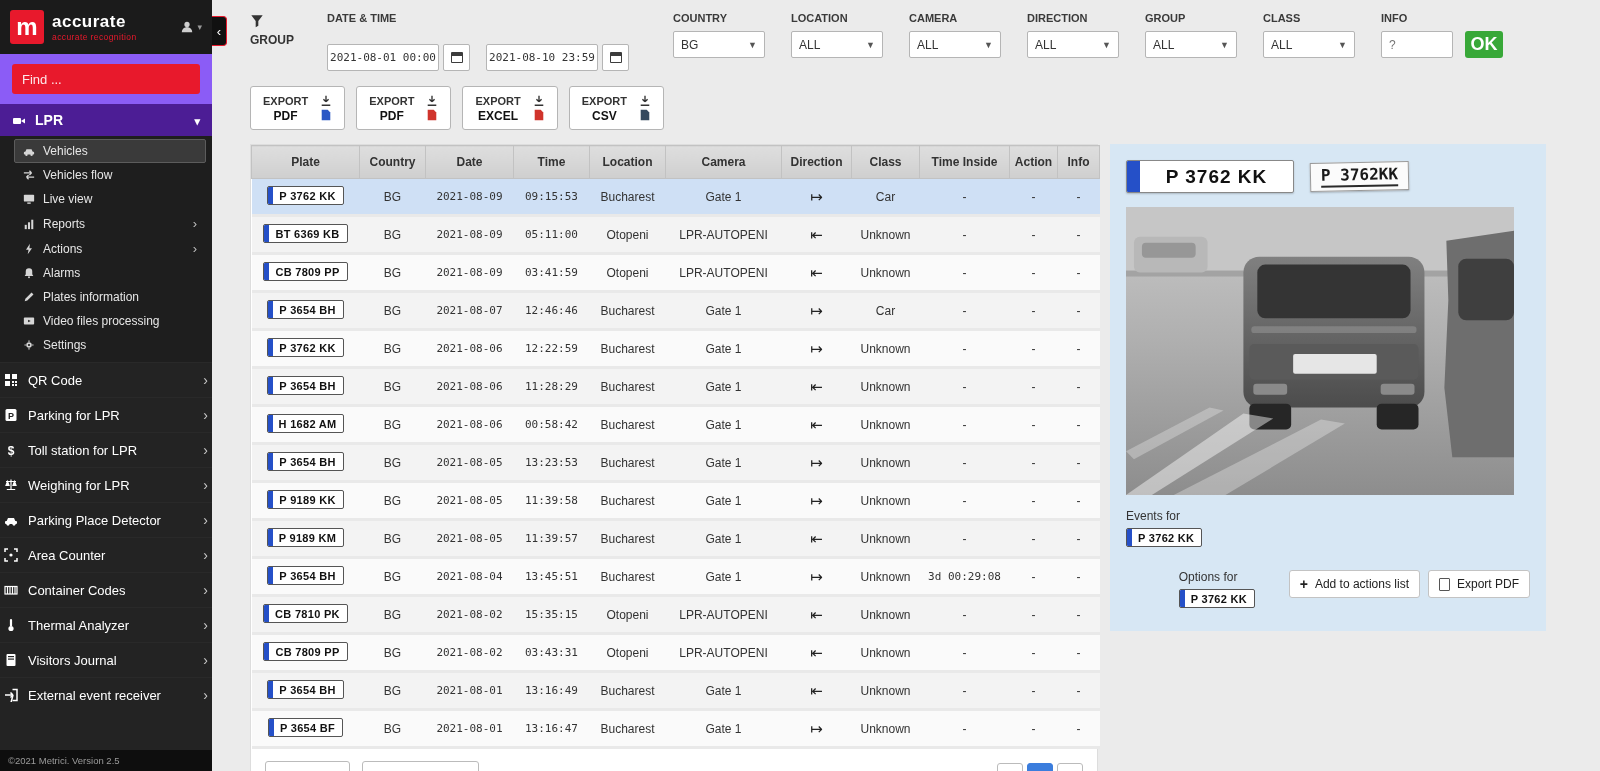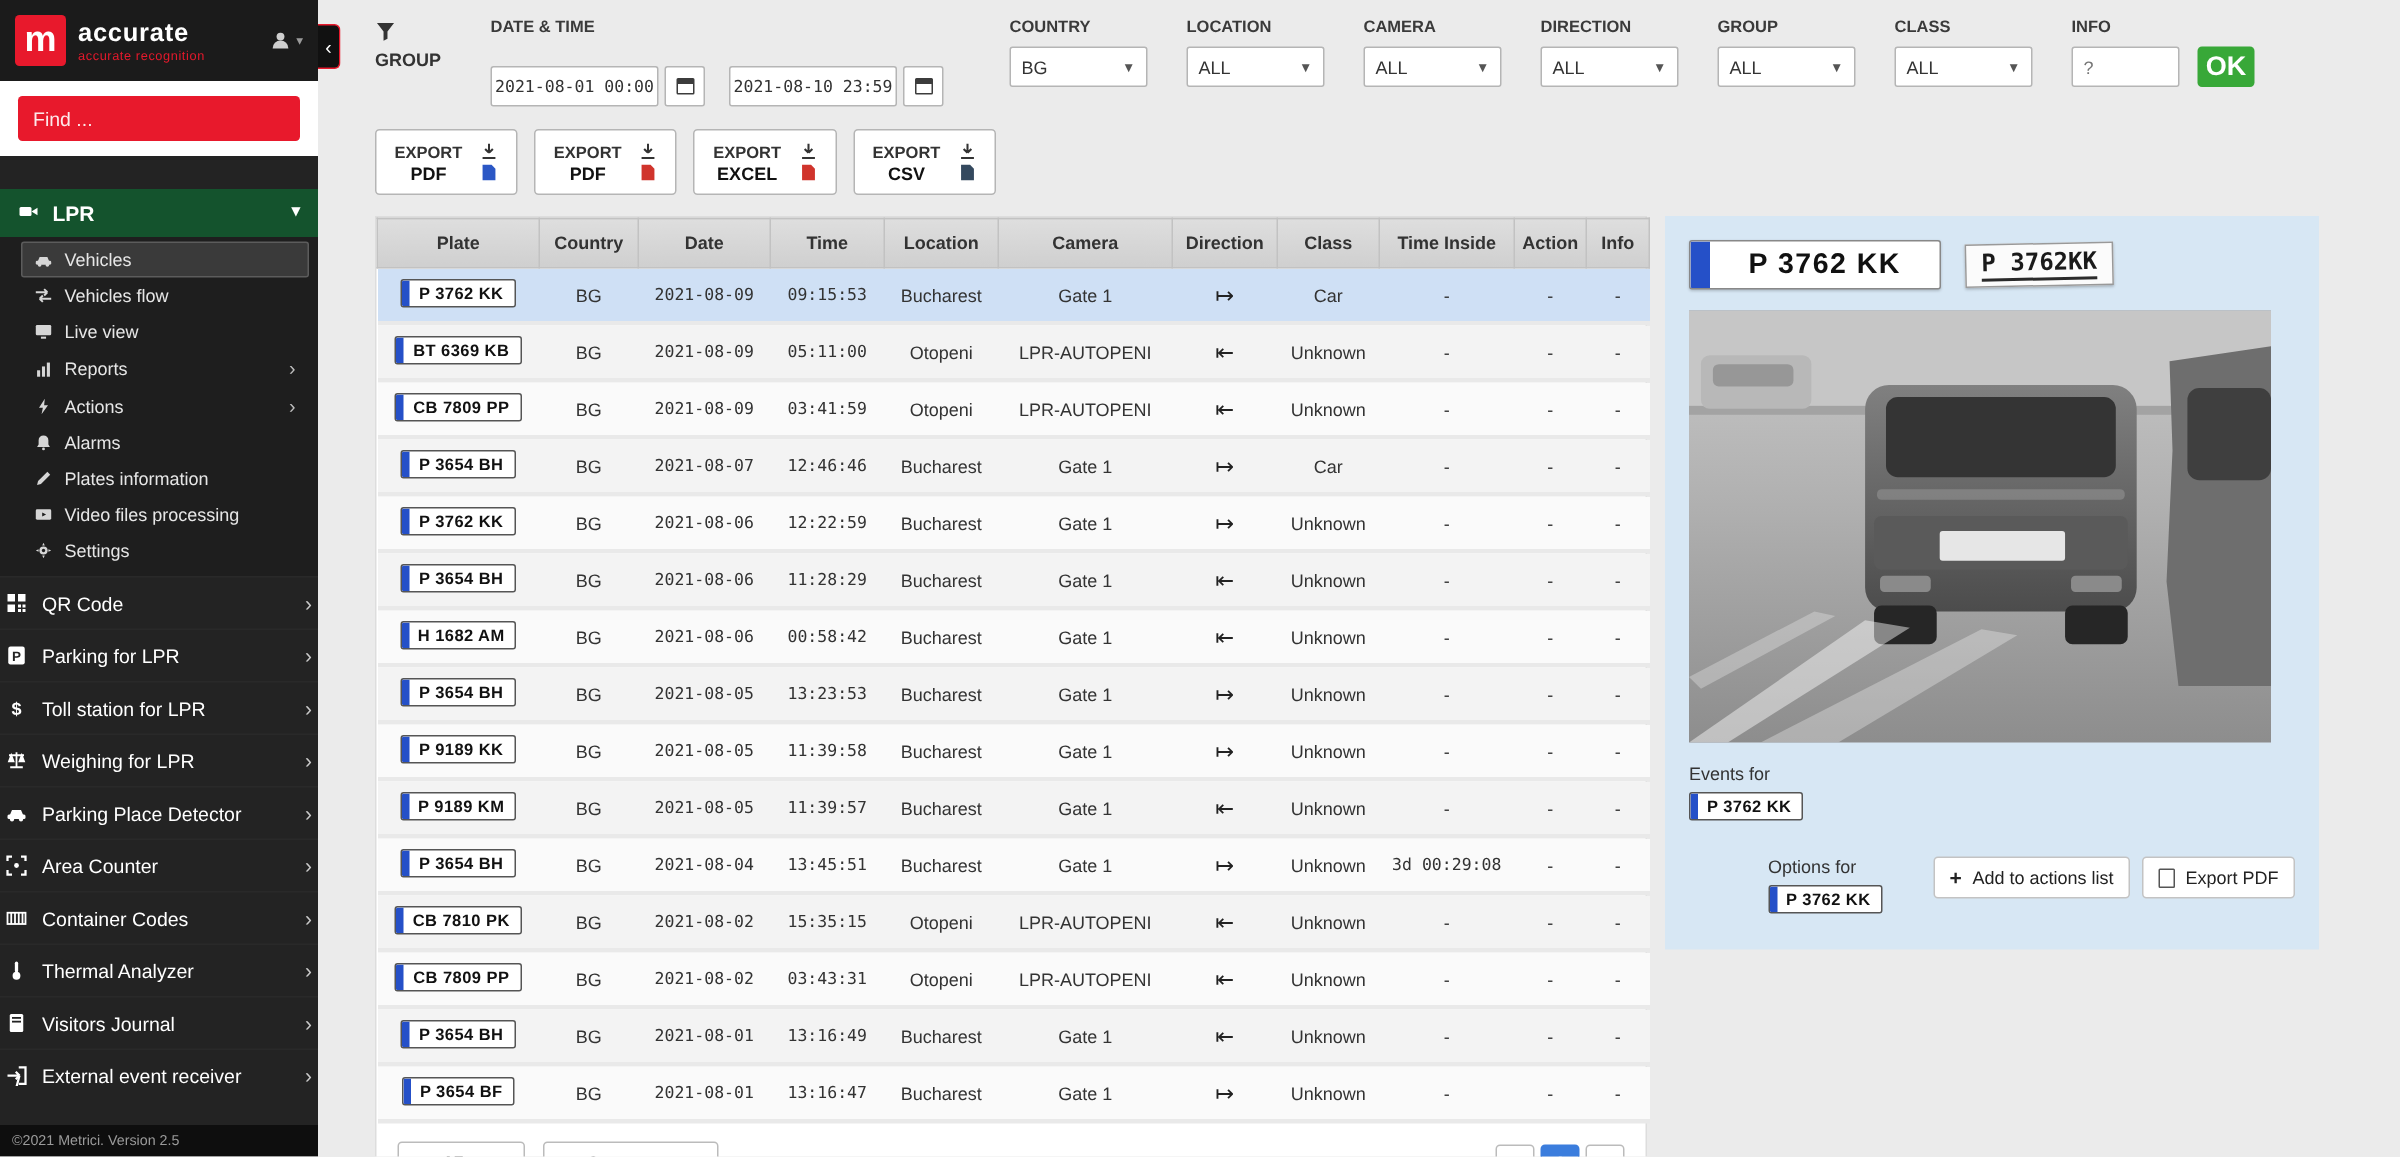--- a/index.html
+++ b/index.html
@@ -9,27 +9,27 @@
 
   
   .sidebar { width:212px; background:#232323; color:#fff; flex:none; position:relative; overflow:hidden; }
   .logo-row { display:flex; align-items:center; gap:8px; padding:10px 10px; background:#1b1b1b; }
   .logo-mark { width:34px; height:34px; background:#e8192c; border-radius:3px; color:#fff; font-weight:bold;
                font-size:24px; display:flex; align-items:center; justify-content:center; line-height:1; }
   .logo-text .nm { font-size:17px; font-weight:bold; letter-spacing:.5px; }
   .logo-text .tg { font-size:8.5px; color:#e8192c; letter-spacing:.4px; }
   .user-box { margin-left:auto; display:flex; align-items:center; gap:3px; color:#cfcfcf; cursor:pointer; }
   .user-box .caret { font-size:9px; color:#9a9a9a; }
-  .search-row { padding:10px 12px; background:#ffffff; }
+  .search-row { padding:10px 12px; background:#8b5cf6; }
   .search { display:flex; background:#e8192c; border-radius:3px; overflow:hidden; height:30px; }
   .search input { flex:1; background:transparent; border:none; outline:none; color:#fff; font-size:13px; padding:0 10px;
                   font-family:"Liberation Sans",sans-serif; }
   .search input::placeholder { color:rgba(255,255,255,.9); }
-  .menu-lpr { background:#14532d; display:flex; align-items:flex-start; gap:9px; padding:8px 12px;
-              font-size:14px; font-weight:bold; cursor:pointer;margin-top:22px; }
+  .menu-lpr { background:#4c1d95; display:flex; align-items:flex-end; gap:9px; padding:8px 12px;
+              font-size:14px; font-weight:bold; cursor:pointer; }
   .menu-lpr .chev { margin-left:auto; font-size:11px; color:#fff; }
   .submenu { background:#1e1e1e; padding:3px 0 5px 0; }
   .sub-item { display:flex; align-items:center; gap:8px; font-size:12px; color:#e6e6e6;
               margin:0 6px 0 14px; padding:4px 8px; border:1px solid transparent; cursor:pointer; }
   .sub-item.active { background:#3a3a3a; border-color:#5c5c5c; border-radius:2px; }
   .sub-item .chev { margin-left:auto; color:#bdbdbd; font-size:13px; }
   .main-item { display:flex; align-items:center; gap:10px; font-size:13px; color:#fff; padding:9px 4px;
                cursor:pointer; border-top:1px solid rgba(255,255,255,.03); }
   .main-item .chev { margin-left:auto; color:#c9c9c9; font-size:14px; }
   .side-footer { position:absolute; bottom:0; left:0; right:0; background:#0e0e0e; color:#9a9a9a;

